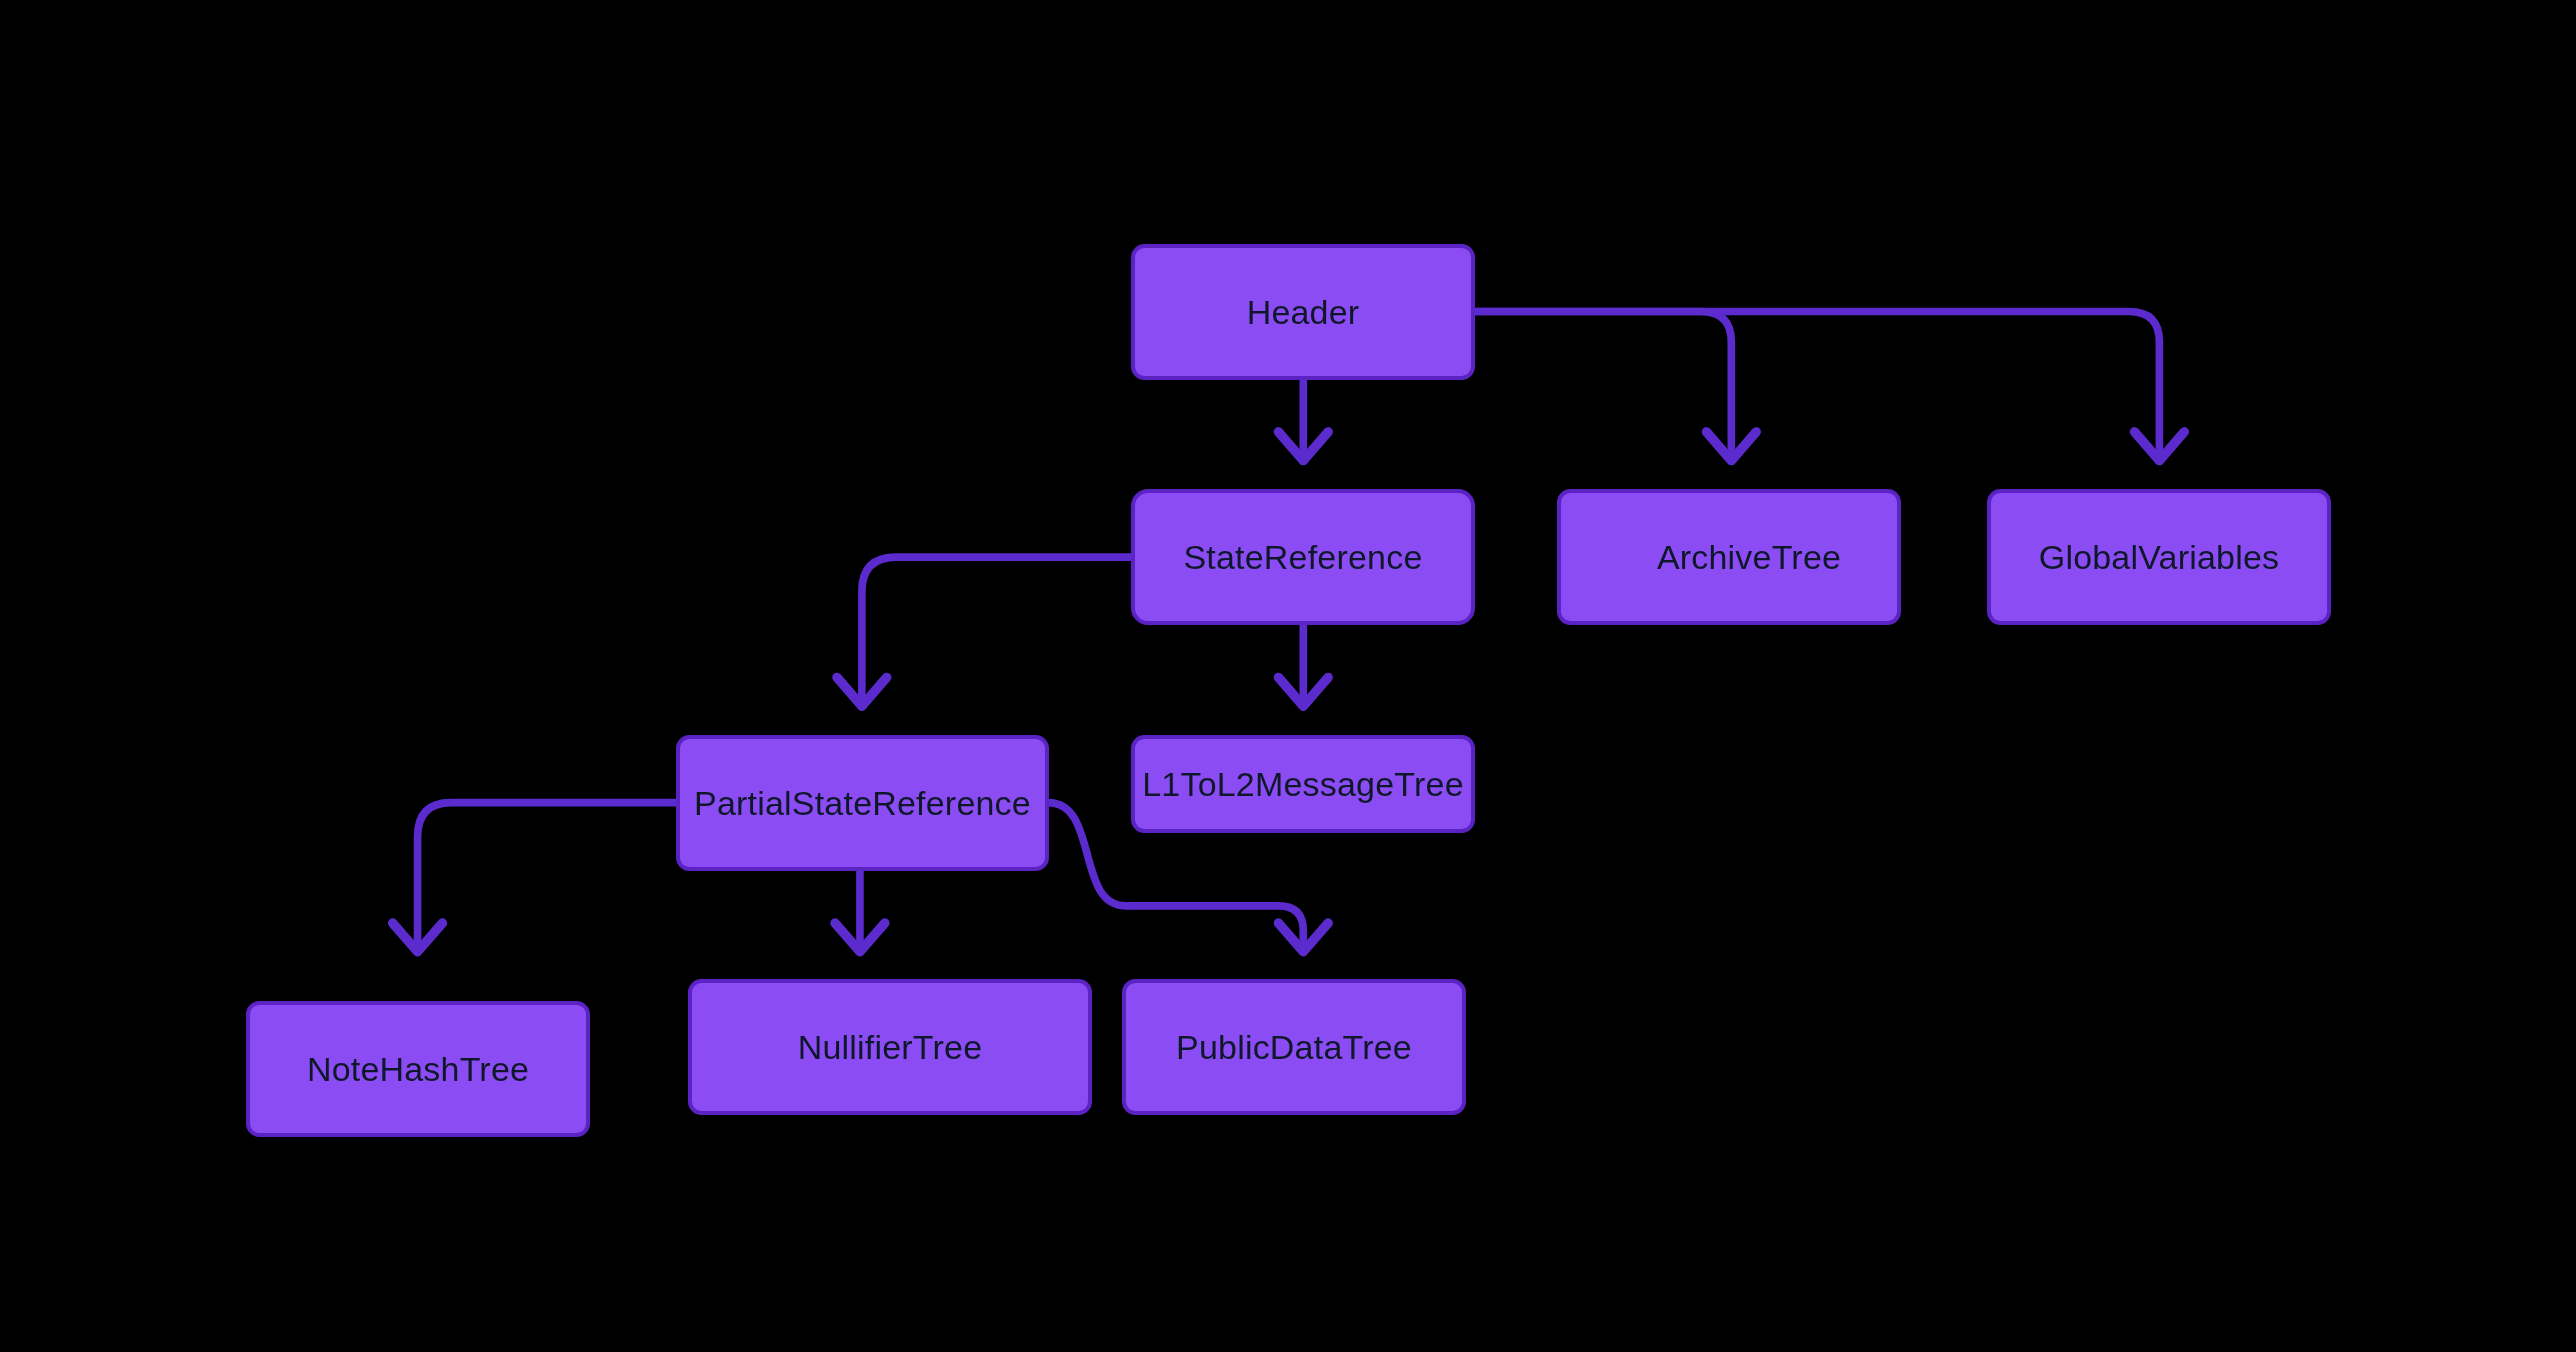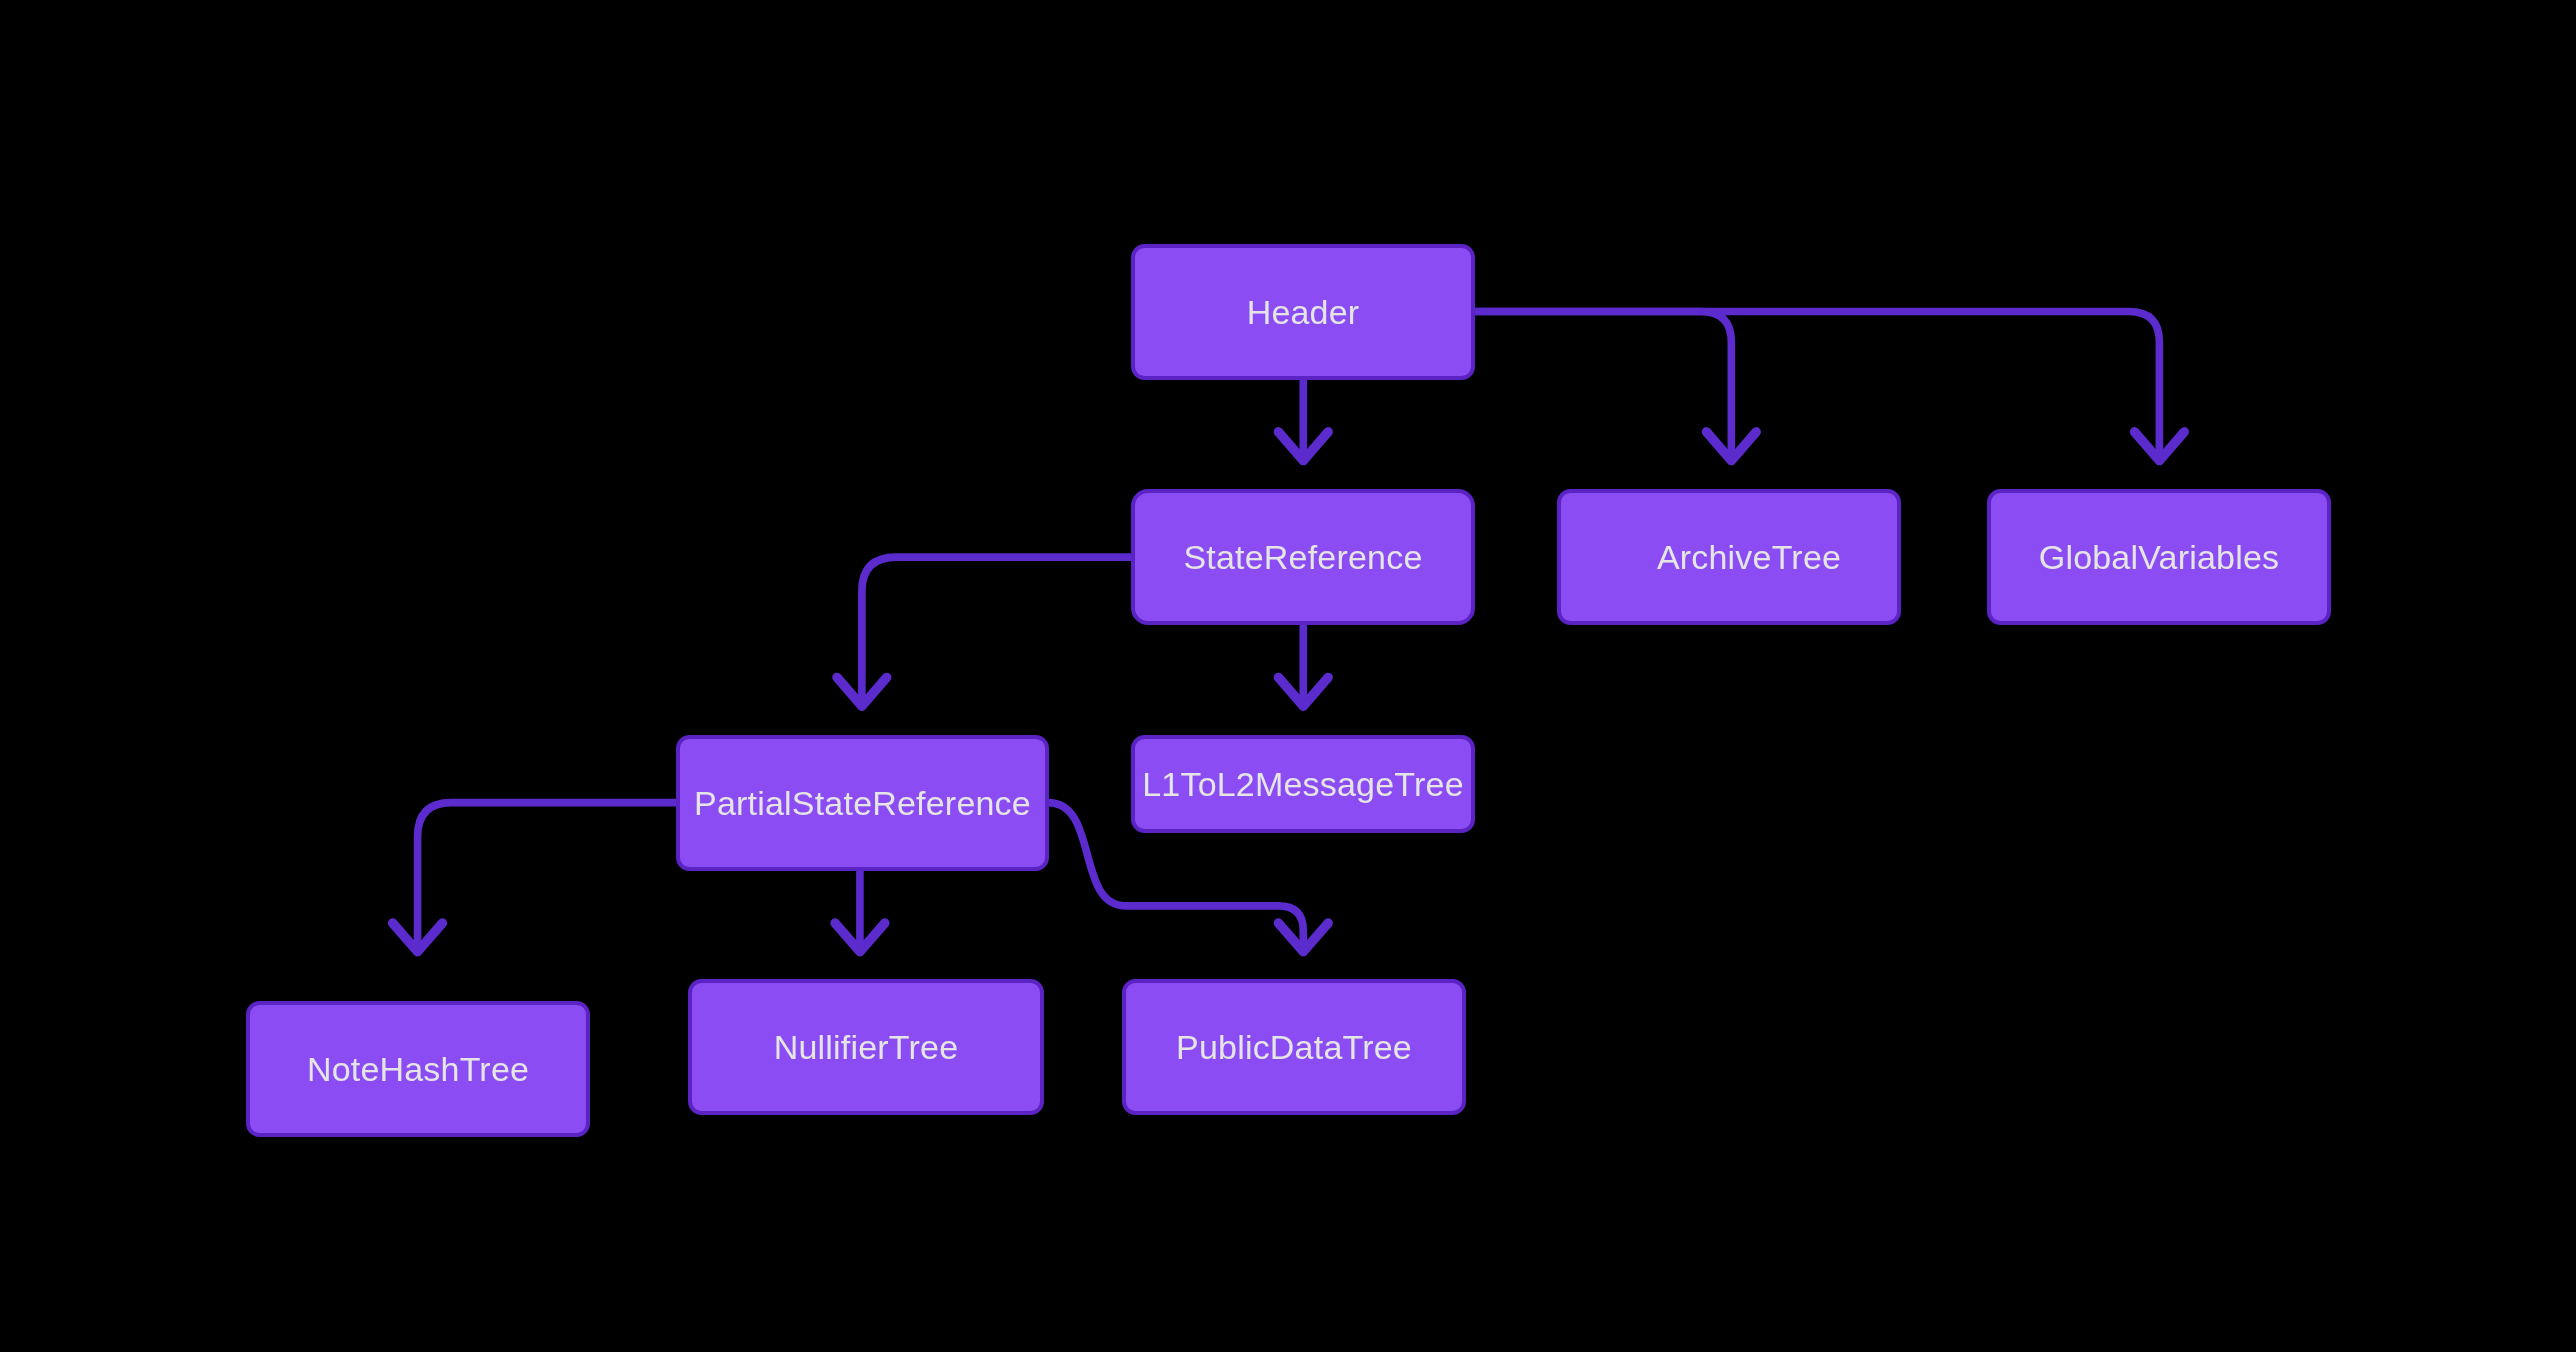--- a/index.html
+++ b/index.html
@@ -37,21 +37,21 @@
     align-items: center;
     justify-content: center;
     color: #ffffff;
     font-size: 34px;
     font-weight: 400;
     letter-spacing: 0.2px;
     white-space: nowrap;
     font-family: "Liberation Sans", sans-serif;
   }
   .node-label {
-    color: #e5e5e5;
+    color: #0f172a;
     pointer-events: none;
   }
 </style>
 </head>
 <body>
 
 <div id="diagram-root">
 
   <svg id="edge-layer" viewBox="0 0 2696 1416" width="2576" height="1353" xmlns="http://www.w3.org/2000/svg">
       <g>
@@ -103,21 +103,21 @@
       </div>
       <div class="node" style="left: 676px; top: 735px; width: 373px; height: 136px; background: rgb(139, 77, 243); border-color: rgb(91, 35, 196);">
         <span class="node-label">PartialStateReference</span>
       </div>
       <div class="node" style="left: 1131px; top: 735px; width: 344px; height: 98px; background: rgb(139, 77, 243); border-color: rgb(91, 35, 196);">
         <span class="node-label">L1ToL2MessageTree</span>
       </div>
       <div class="node" style="left: 246px; top: 1001px; width: 344px; height: 136px; background: rgb(139, 77, 243); border-color: rgb(91, 35, 196);">
         <span class="node-label">NoteHashTree</span>
       </div>
-      <div class="node" style="left: 688px; top: 979px; width: 356px; height: 136px; background: rgb(139, 77, 243); border-color: rgb(91, 35, 196);">
+      <div class="node" style="left: 688px; top: 979px; width: 404px; height: 136px; background: rgb(139, 77, 243); border-color: rgb(91, 35, 196);">
         <span class="node-label">NullifierTree</span>
       </div>
       <div class="node" style="left: 1122px; top: 979px; width: 344px; height: 136px; background: rgb(139, 77, 243); border-color: rgb(91, 35, 196);">
         <span class="node-label">PublicDataTree</span>
       </div>
     </div>
 
 </div>
 
 

